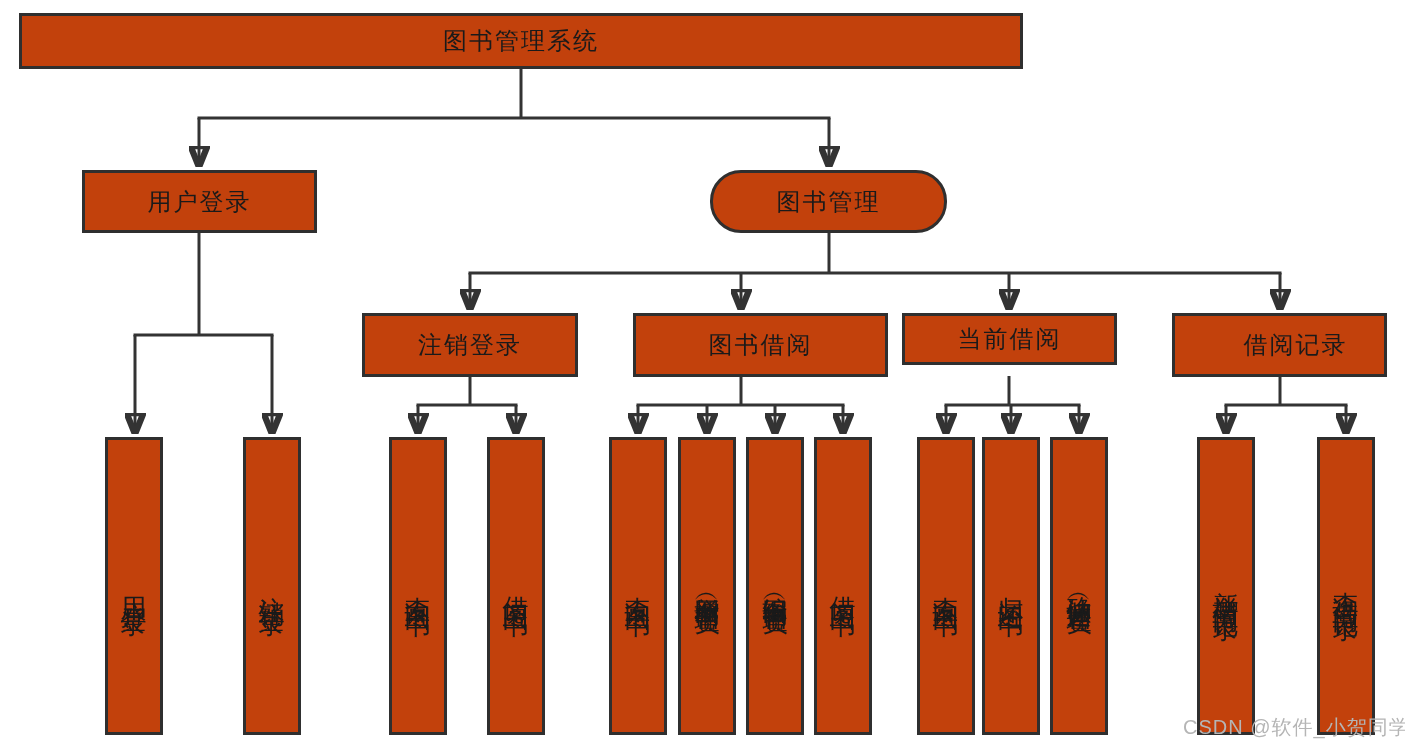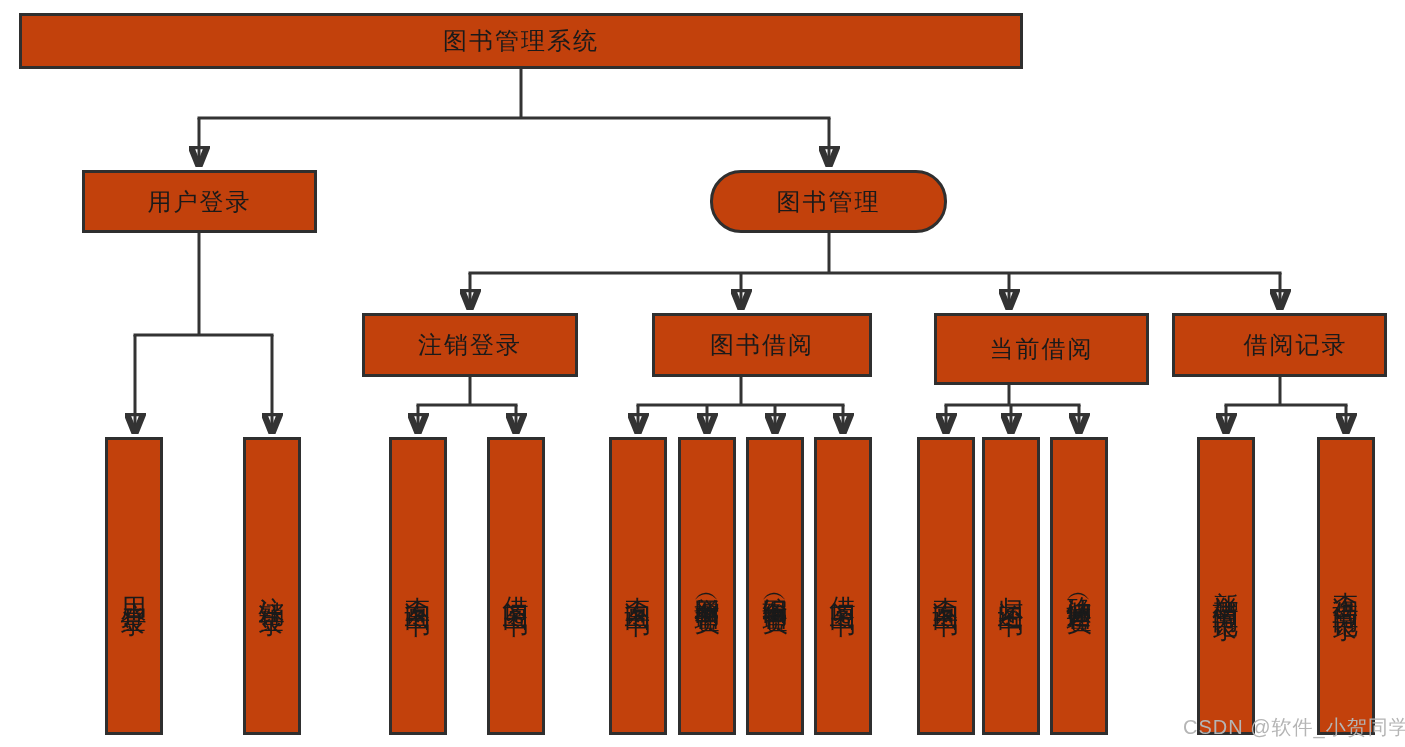--- a/index.html
+++ b/index.html
@@ -50,22 +50,22 @@
   }
   .v.long {
     font-size: 25px;
     letter-spacing: 2px;
   }
   
   #n-root            { left: 19px;   top: 13px;  width: 1004px; height: 56px; }
   #n-user-login      { left: 82px;   top: 170px; width: 235px;  height: 63px; }
   #n-book-mgmt       { left: 710px;  top: 170px; width: 237px;  height: 63px; border-radius: 31px; }
   #n-new-book        { left: 362px;  top: 313px; width: 216px;  height: 64px; }
-  #n-book-borrow     { left: 652px;  top: 313px; width: 220px;  height: 64px; }
-  #n-current-borrow  { left: 934px;  top: 313px; width: 215px;  height: 72px; }
+  #n-book-borrow     { left: 633px;  top: 313px; width: 255px;  height: 64px; }
+  #n-current-borrow  { left: 902px;  top: 313px; width: 215px;  height: 52px; }
   #n-borrow-records  { left: 1172px; top: 313px; width: 215px;  height: 64px; padding-left: 32px; }
   .leaf              { top: 437px;   width: 58px; height: 298px; }
   #n-leaf-user-login   { left: 105px; }
   #n-leaf-logout       { left: 243px; }
   #n-leaf-query1       { left: 389px; }
   #n-leaf-borrow1      { left: 487px; }
   #n-leaf-query2       { left: 609px; }
   #n-leaf-add-book     { left: 678px; }
   #n-leaf-edit-book    { left: 746px; }
   #n-leaf-borrow2      { left: 814px; }

